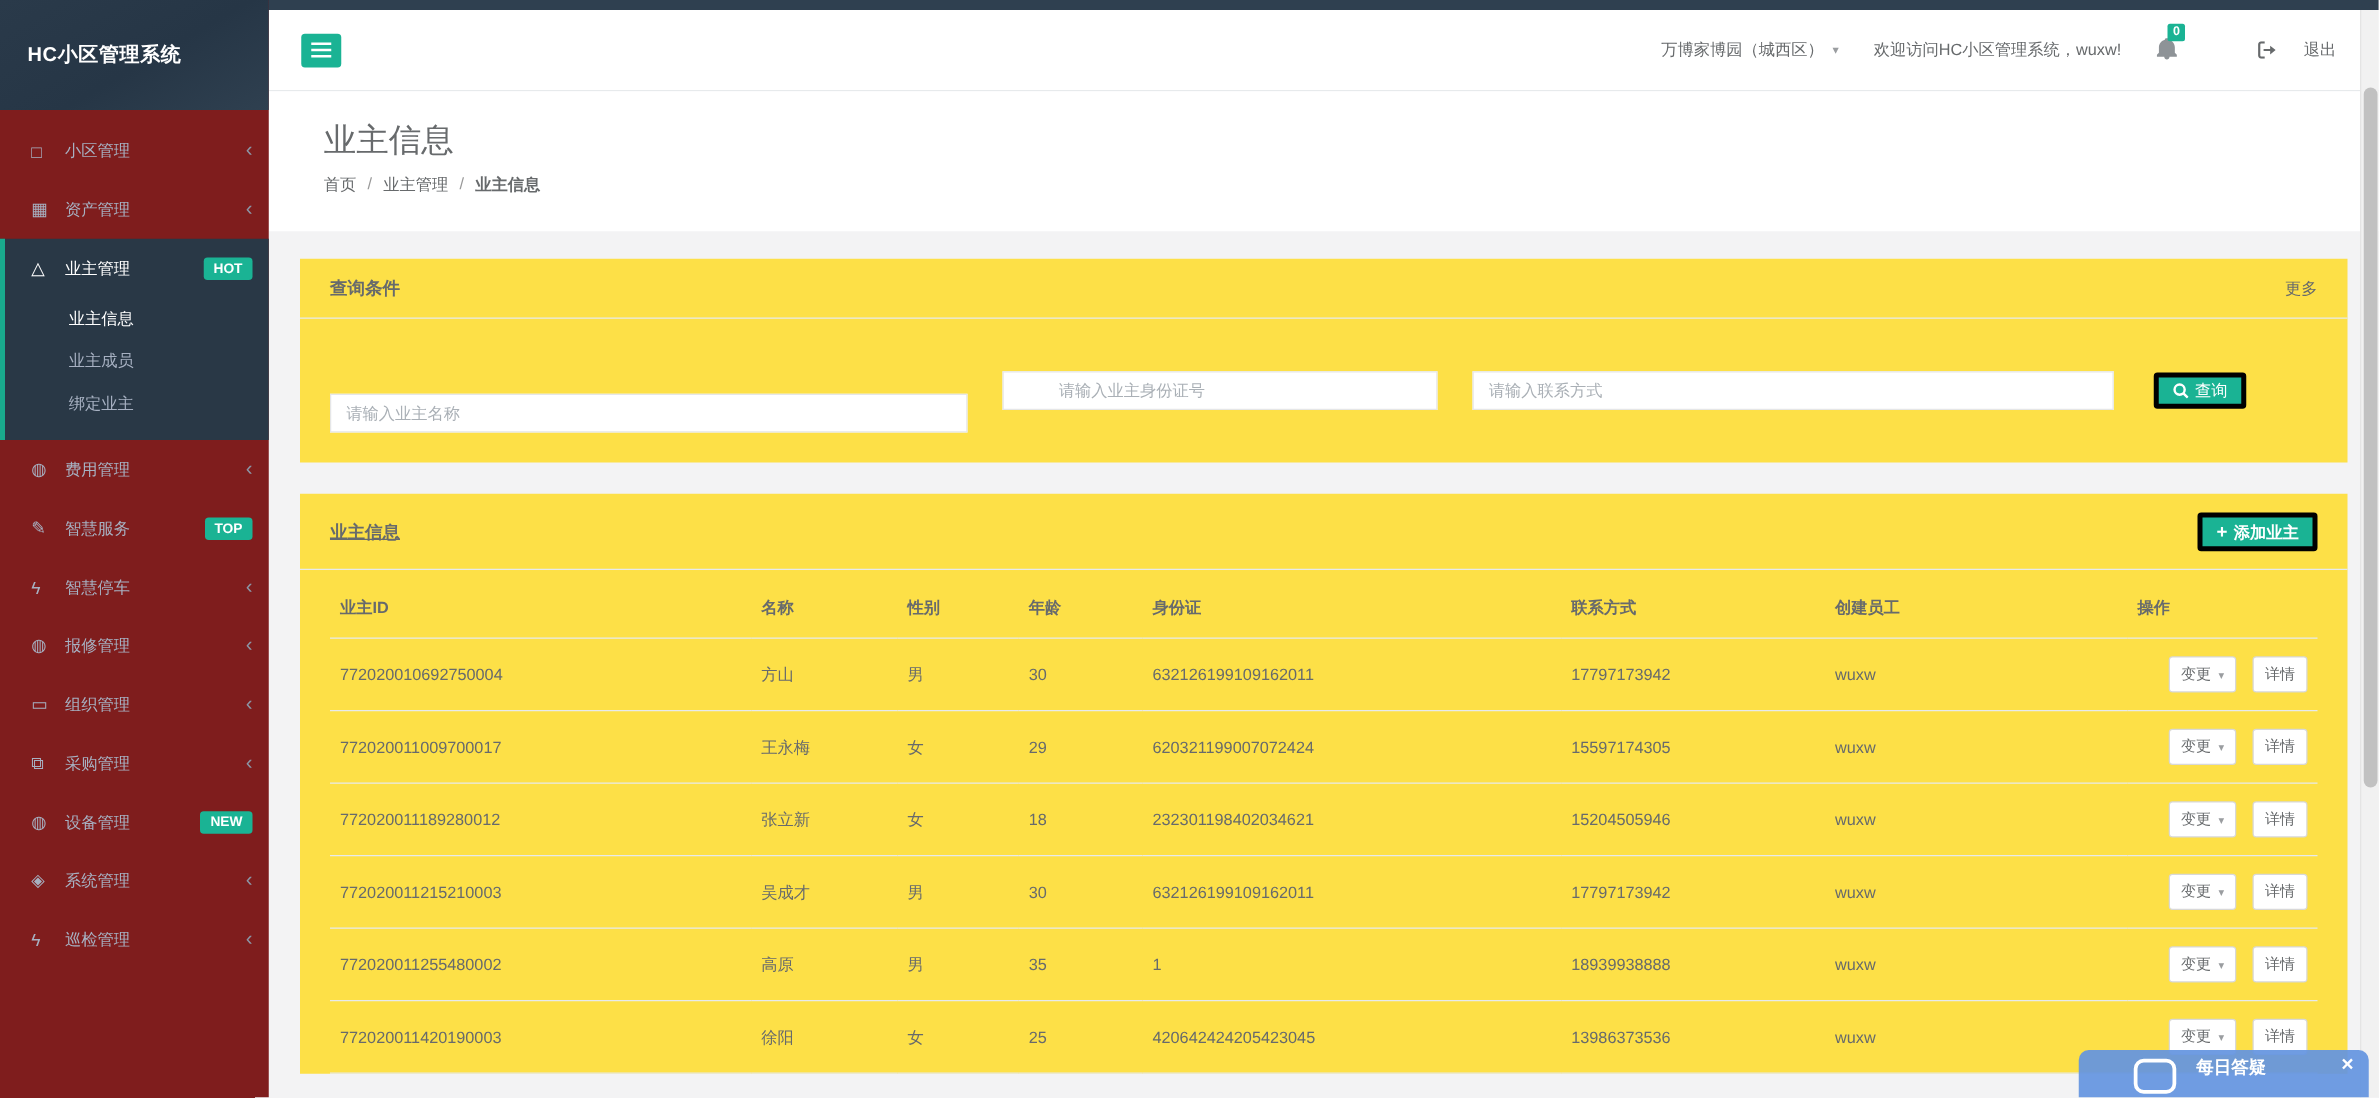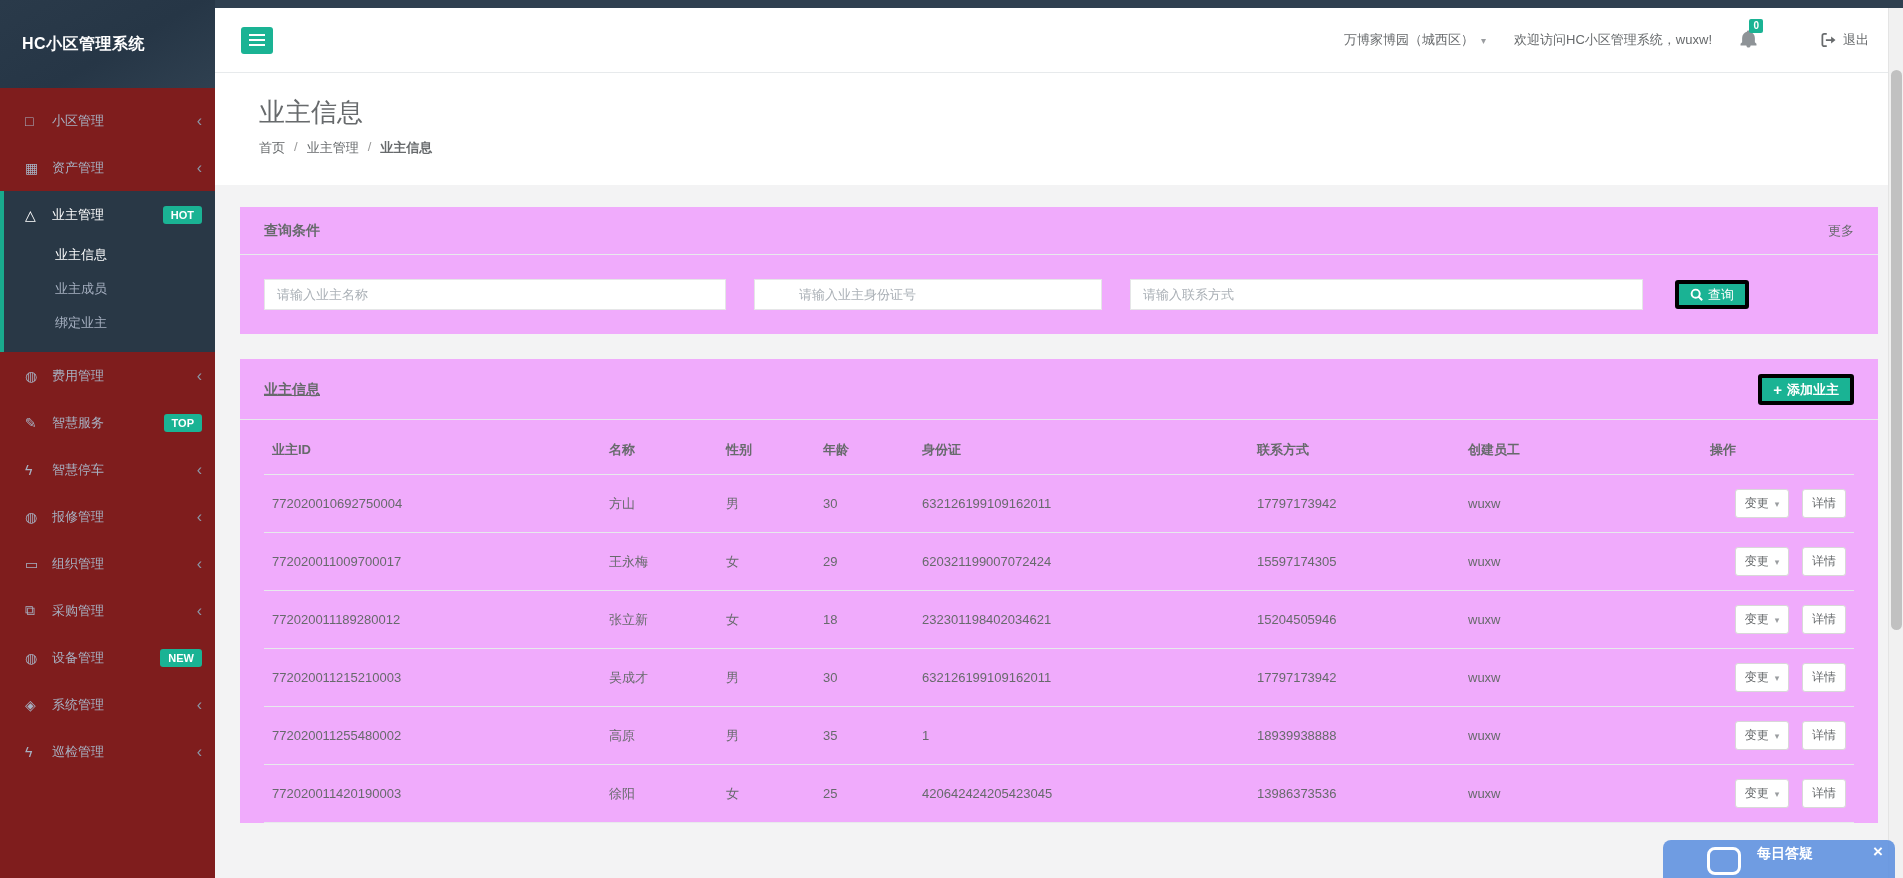--- a/index.html
+++ b/index.html
@@ -38,44 +38,44 @@
     display:flex; align-items:center; padding:0 34px 0 26px; }
   .hamburger { width:32px; height:27px; background:#1ab394; border:none; border-radius:3px;
     display:flex; flex-direction:column; justify-content:center; align-items:center; gap:3px; cursor:pointer; }
   .hamburger span { display:block; width:16px; height:2px; background:#fff; }
   .topbar-right { margin-left:auto; display:flex; align-items:center; gap:28px; color:#676a6c; }
   .community { display:flex; align-items:center; gap:7px; cursor:pointer; }
   .caret-down { font-size:10px; color:#9a9da0; }
   .bell-wrap { position:relative; cursor:pointer; margin-right:4px; }
   .badge-count { position:absolute; top:-11px; right:-6px; background:#1ab394; color:#fff;
     font-size:10px; font-weight:bold; padding:1px 4px; border-radius:2px; line-height:12px; }
-  .logout { display:flex; align-items:center; gap:7px; cursor:pointer;padding-left:32px; }
+  .logout { display:flex; align-items:center; gap:22px; cursor:pointer;padding-left:32px; }
 
   .page-heading { background:#fff; padding:24px 0 28px 44px; }
   .page-title { font-size:26px; font-weight:300; color:#676a6c; line-height:30px; margin-bottom:12px; }
   .breadcrumb { display:flex; gap:9px; font-size:13px; color:#676a6c; }
   .breadcrumb .crumb { cursor:pointer; }
   .breadcrumb .sep { color:#999; }
   .breadcrumb .current { font-weight:bold; }
 
   .content { padding:22px 25px 0 25px; }
-  .panel { background:#f0abfc; margin-bottom:25px; }
+  .panel { background:#fde047; margin-bottom:25px; }
   .panel-header { padding:15px 24px 14px 24px; border-bottom:1px solid #e7eaec;
     display:flex; align-items:center; justify-content:space-between; }
   .panel-title { font-size:14px; font-weight:bold; color:#676a6c; }
   .panel-title.underlined { text-decoration:underline; }
   .more-link { font-size:13px; color:#676a6c; cursor:pointer; }
   .panel-body { padding:24px; }
 
   .query-row { display:flex; align-items:center; }
   .q-input { height:31px; border:1px solid #e5e6e7; padding:0 12px; font-size:13px;
     color:#676a6c; background:#fff; outline:none;
     font-family:"Liberation Sans","DejaVu Sans",sans-serif; }
   .q-input::placeholder { color:#aab0b6; }
-  .q-name { width:462px; margin-right:28px; }
+  .q-name { width:510px; margin-right:28px;margin-top:36px; }
   .q-idcard { width:348px; margin-right:28px;padding-left:44px; }
   .q-phone { width:513px; margin-right:32px; }
 
   .btn-primary { background:#1ab394; color:#fff; border:4px solid #000000; border-radius:3px;
     font-size:13px; height:29px; padding:0 11px; display:inline-flex; align-items:center; gap:5px;
     cursor:pointer; font-family:inherit; }
   .btn-add { height:31px; font-weight:bold; }
   .plus-glyph { font-size:15px; font-weight:bold; line-height:1; }
 
   table.owners { width:100%; border-collapse:collapse; font-size:13px; color:#676a6c; }

